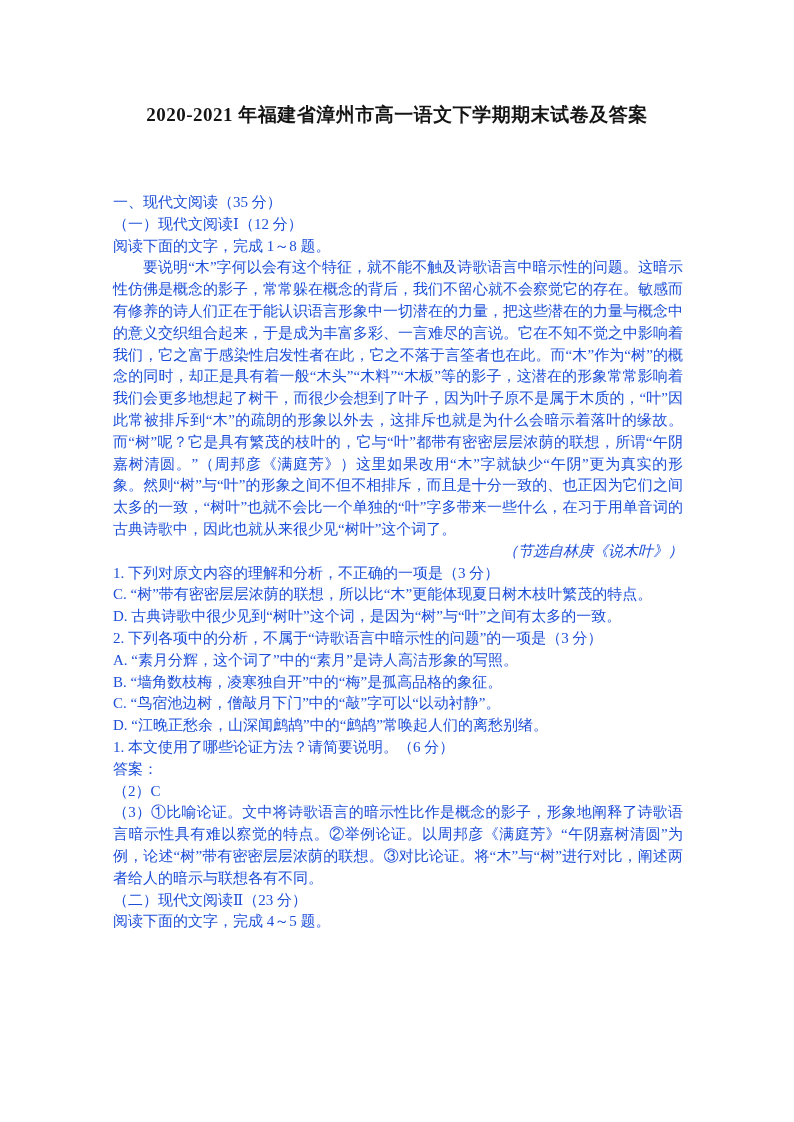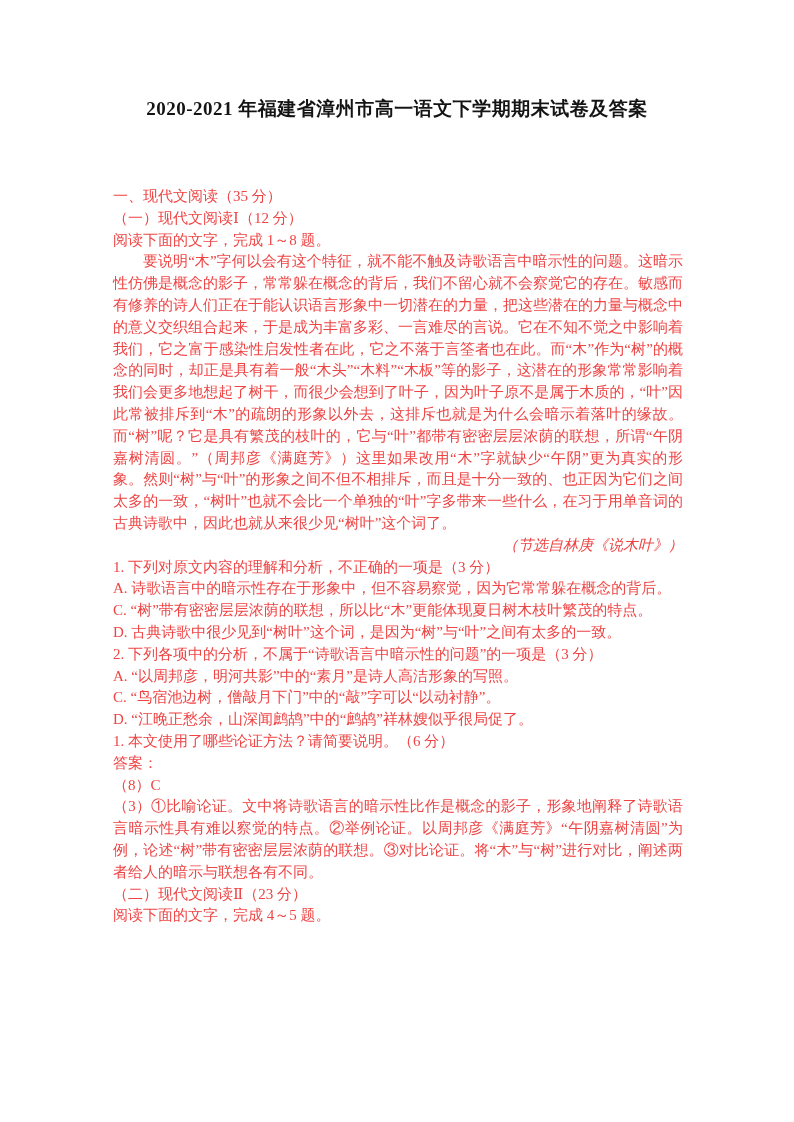--- a/index.html
+++ b/index.html
@@ -3,21 +3,21 @@
 <meta charset="utf-8">
 <style>
   * { box-sizing: border-box; }
   html, body { margin: 0; padding: 0; }
   body { background: #ffffff; }
 
   .page {
     position: relative;
     width: 794px;
     height: 968px;
-    margin: 8px auto;
+    margin: 14px auto;
     background: #ffffff;
     font-family: "Liberation Serif", "DejaVu Serif", serif;
     overflow: hidden;
   }
 
   .doc-title {
     position: absolute;
     top: 88px;
     left: 0;
     width: 100%;
@@ -27,21 +27,21 @@
     font-weight: 700;
     letter-spacing: 0.5px;
     color: #141414;
   }
 
   .doc-body {
     position: absolute;
     top: 178px;
     left: 113px;
     width: 570px;
-    color: #ef4444;
+    color: #1d4ed8;
   }
 
   .line {
     margin: 0;
     font-size: 15px;
     line-height: 21.8px;
     text-align: justify;
     text-justify: inter-ideograph;
     word-break: break-all;
   }
@@ -66,29 +66,29 @@
 <div class="page">
   <h1 class="doc-title">2020-2021 年福建省漳州市高一语文下学期期末试卷及答案</h1>
 
   <div class="doc-body">
       <p class="line plain">一、现代文阅读（35 分）</p>
       <p class="line plain">（一）现代文阅读Ⅰ（12 分）</p>
       <p class="line plain">阅读下面的文字，完成 1～8 题。</p>
       <p class="line indent">要说明“木”字何以会有这个特征，就不能不触及诗歌语言中暗示性的问题。这暗示性仿佛是概念的影子，常常躲在概念的背后，我们不留心就不会察觉它的存在。敏感而有修养的诗人们正在于能认识语言形象中一切潜在的力量，把这些潜在的力量与概念中的意义交织组合起来，于是成为丰富多彩、一言难尽的言说。它在不知不觉之中影响着我们，它之富于感染性启发性者在此，它之不落于言筌者也在此。而“木”作为“树”的概念的同时，却正是具有着一般“木头”“木料”“木板”等的影子，这潜在的形象常常影响着我们会更多地想起了树干，而很少会想到了叶子，因为叶子原不是属于木质的，“叶”因此常被排斥到“木”的疏朗的形象以外去，这排斥也就是为什么会暗示着落叶的缘故。而“树”呢？它是具有繁茂的枝叶的，它与“叶”都带有密密层层浓荫的联想，所谓“午阴嘉树清圆。”（周邦彦《满庭芳》）这里如果改用“木”字就缺少“午阴”更为真实的形象。然则“树”与“叶”的形象之间不但不相排斥，而且是十分一致的、也正因为它们之间太多的一致，“树叶”也就不会比一个单独的“叶”字多带来一些什么，在习于用单音词的古典诗歌中，因此也就从来很少见“树叶”这个词了。</p>
       <p class="line right">（节选自林庚《说木叶》）</p>
       <p class="line plain">1. 下列对原文内容的理解和分析，不正确的一项是（3 分）</p>
-      <p class="line plain">A. 诗歌语言中的暗示性存在于形象中，但不容易察觉，因为它常常躲在概念的背后。</p>
       <p class="line plain">C. “树”带有密密层层浓荫的联想，所以比“木”更能体现夏日树木枝叶繁茂的特点。</p>
       <p class="line plain">D. 古典诗歌中很少见到“树叶”这个词，是因为“树”与“叶”之间有太多的一致。</p>
       <p class="line plain">2. 下列各项中的分析，不属于“诗歌语言中暗示性的问题”的一项是（3 分）</p>
-      <p class="line plain">A. “以周邦彦，明河共影”中的“素月”是诗人高洁形象的写照。</p>
+      <p class="line plain">A. “素月分辉，这个词了”中的“素月”是诗人高洁形象的写照。</p>
+      <p class="line plain">B. “墙角数枝梅，凌寒独自开”中的“梅”是孤高品格的象征。</p>
       <p class="line plain">C. “鸟宿池边树，僧敲月下门”中的“敲”字可以“以动衬静”。</p>
-      <p class="line plain">D. “江晚正愁余，山深闻鹧鸪”中的“鹧鸪”祥林嫂似乎很局促了。</p>
+      <p class="line plain">D. “江晚正愁余，山深闻鹧鸪”中的“鹧鸪”常唤起人们的离愁别绪。</p>
       <p class="line plain">1. 本文使用了哪些论证方法？请简要说明。（6 分）</p>
       <p class="line plain">答案：</p>
-      <p class="line plain">（8）C</p>
+      <p class="line plain">（2）C</p>
       <p class="line plain">（3）①比喻论证。文中将诗歌语言的暗示性比作是概念的影子，形象地阐释了诗歌语言暗示性具有难以察觉的特点。②举例论证。以周邦彦《满庭芳》“午阴嘉树清圆”为例，论述“树”带有密密层层浓荫的联想。③对比论证。将“木”与“树”进行对比，阐述两者给人的暗示与联想各有不同。</p>
       <p class="line plain">（二）现代文阅读Ⅱ（23 分）</p>
       <p class="line plain">阅读下面的文字，完成 4～5 题。</p>
     </div>
 
   <div class="page-footer">http://zhiyugongfang.cn</div>
 </div>
 
 </body></html>

